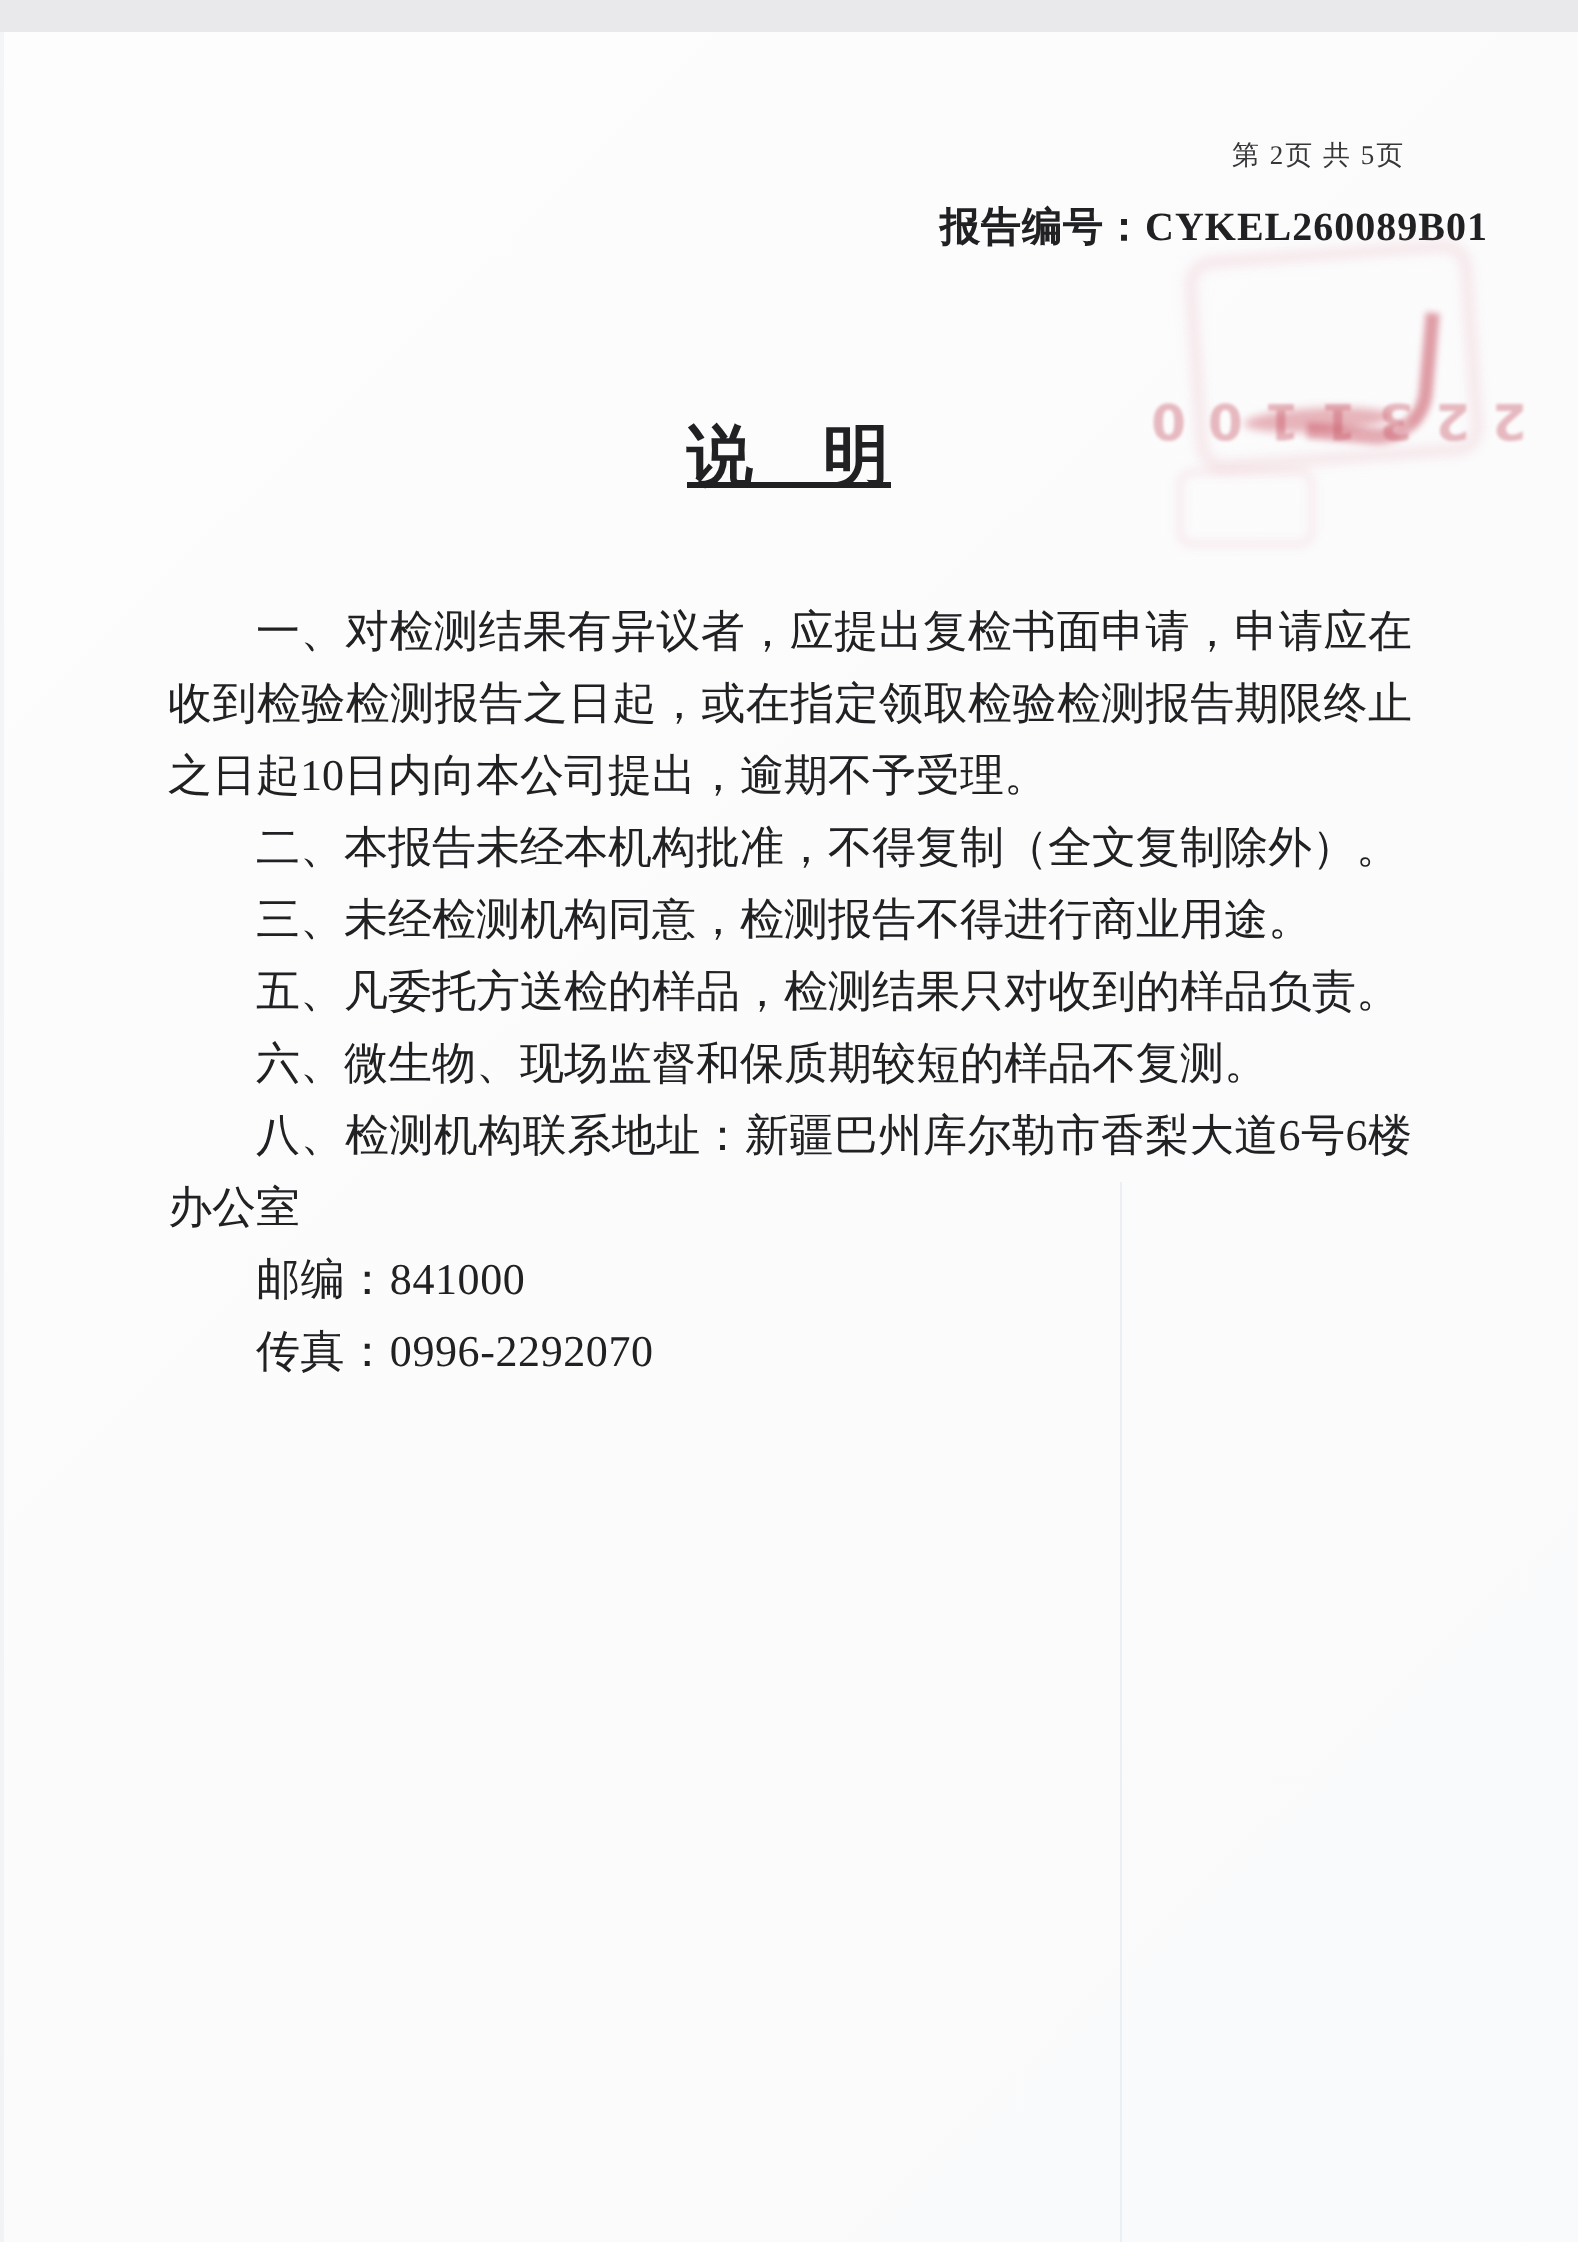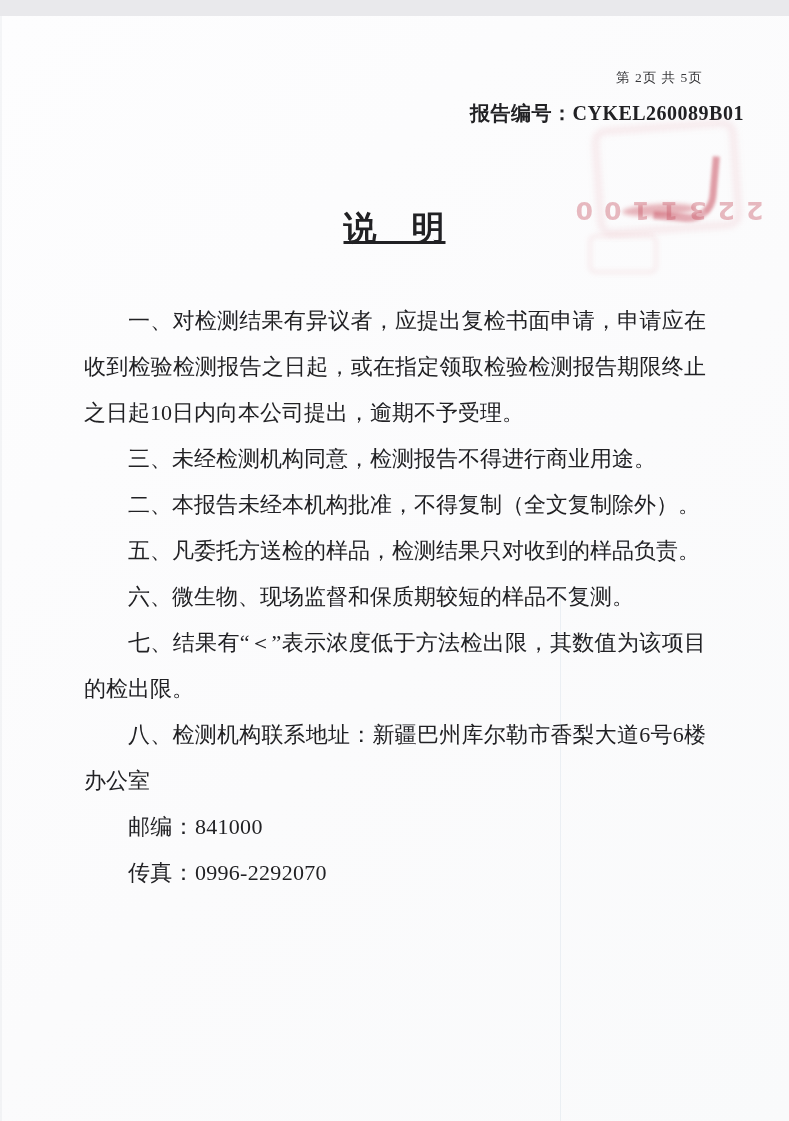--- a/index.html
+++ b/index.html
@@ -22,21 +22,21 @@
     font-size:20px;font-weight:600;white-space:nowrap;letter-spacing:0.5px;font-family:Liberation Serif, serif;
   }
   
   .title{
     position:absolute;left:0;top:190px;width:100%;margin:0;
     text-align:center;font-size:33px;font-weight:600;letter-spacing:1px;text-decoration:underline;
   }
   
   .content{
     position:absolute;left:84px;top:282px;width:622px;
-    font-size:22px;line-height:46px;
+    font-size:22px;line-height:36px;
     text-align:justify;text-justify:inter-ideograph;
   }
   .content p{margin:0;text-indent:2em;}
   .contact-line span{letter-spacing:0.3px;}
   
   .stamp{position:absolute;left:540px;top:100px;width:249px;height:175px;pointer-events:none;}
   .stamp-blob{
     position:absolute;left:55px;top:8px;width:132px;height:96px;
     border:6px solid rgba(221,130,140,0.17);border-radius:14px;
     filter:blur(3px);transform:rotate(-4deg);
@@ -96,25 +96,24 @@
     <div class="stamp-arc"></div>
     <div class="stamp-smear"></div>
     <div class="stamp-tail"></div>
     <div class="stamp-digits">2231100</div>
   </div>
 
   <h1 class="title">说　明</h1>
 
   <div class="content">
     <p>一、对检测结果有异议者，应提出复检书面申请，申请应在收到检验检测报告之日起，或在指定领取检验检测报告期限终止之日起10日内向本公司提出，逾期不予受理。</p>
+    <p>二、本报告未经本机构批准，不得复制（全文复制除外）。</p>
     <p>三、未经检测机构同意，检测报告不得进行商业用途。</p>
-    <p>二、本报告未经本机构批准，不得复制（全文复制除外）。</p>
     <p>五、凡委托方送检的样品，检测结果只对收到的样品负责。</p>
     <p>六、微生物、现场监督和保质期较短的样品不复测。</p>
-    <p>七、结果有“＜”表示浓度低于方法检出限，其数值为该项目的检出限。</p>
     <p>八、检测机构联系地址：新疆巴州库尔勒市香梨大道6号6楼办公室</p>
     <p class="contact-line"><span>邮编：</span><span>841000</span></p>
     <p class="contact-line"><span>传真：</span><span>0996-2292070</span></p>
   </div>
 
   <div class="scan-fold-line"></div>
   <div class="scan-edge-bottom"></div>
 
 </div>
 

